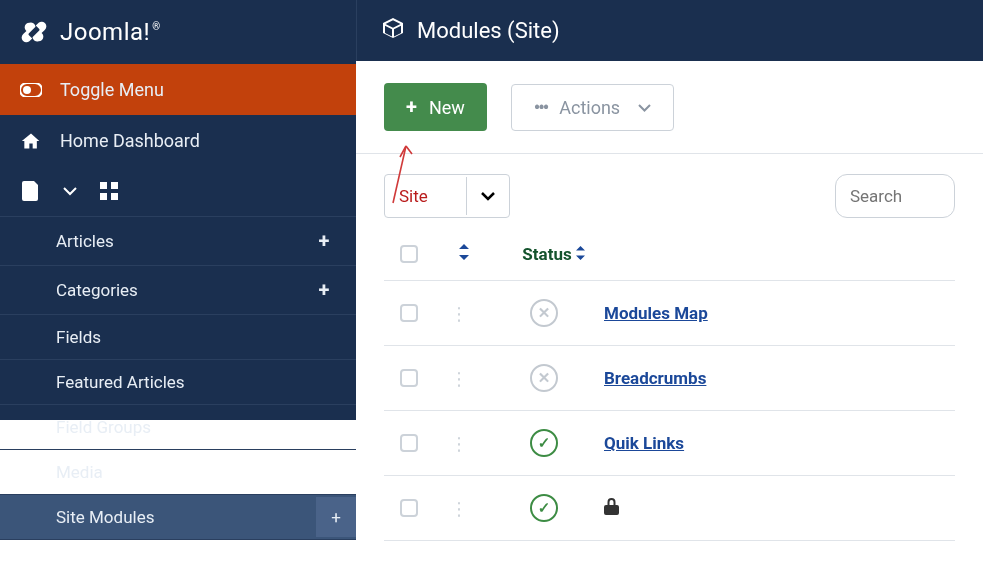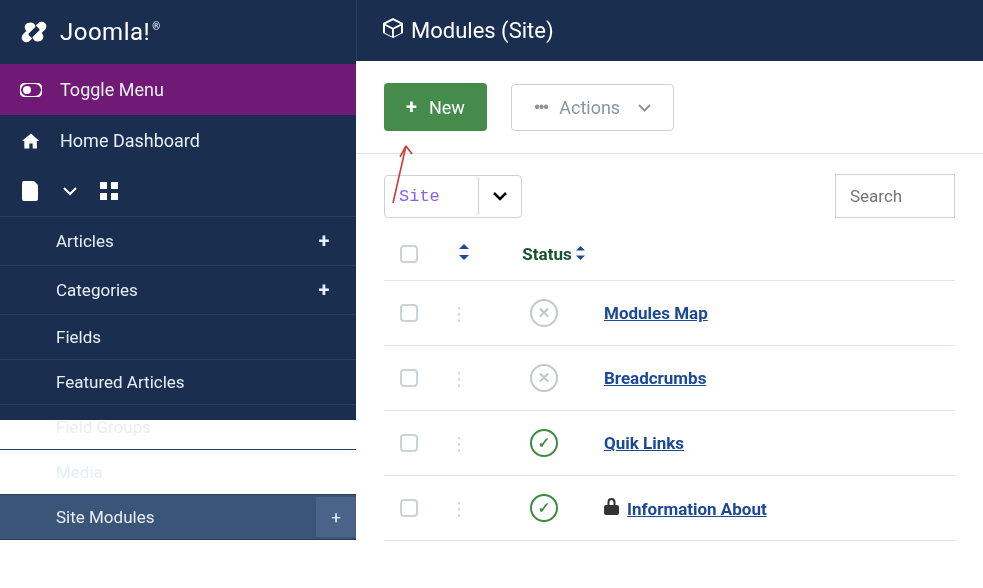--- a/index.html
+++ b/index.html
@@ -6,53 +6,53 @@
     body { width: 983px; height: 588px; overflow: hidden; display: flex; background: #fff; }
     
     
     .sidebar { width: 356px; background: #1a2f4f; color: #fff; height: 420px; display: flex; flex-direction: column; }
     .brand { display: flex; align-items: center; padding: 18px 20px; gap: 12px; }
     .brand-logo { width: 28px; height: 28px; }
     .brand-text { font-size: 24px; font-weight: 400; letter-spacing: 0.5px; position: relative; }
     .brand-trademark { font-size: 10px; position: relative; top: -10px; margin-left: 2px; }
     
     .menu-item { display: flex; align-items: center; padding: 15px 20px; font-size: 18px; cursor: pointer; gap: 18px; color: #e8eef5; }
-    .menu-item.toggle { background: #701a75; }
+    .menu-item.toggle { background: #c2410c; }
     .menu-item .icon { width: 22px; display: inline-flex; justify-content: center; }
     .menu-item .label { flex: 1; }
     .menu-item .chev { width: 20px; display: inline-flex; justify-content: center; font-size: 14px; }
     .menu-item .dash { width: 22px; display: inline-flex; justify-content: center; }
     
     .sub-menu { padding-left: 0; }
     .sub-item { display: flex; align-items: center; padding: 12px 20px 12px 56px; font-size: 17px; cursor: pointer; color: #e8eef5; border-bottom: 1px solid #2a3f5f; }
     .sub-item.active { background: #3b5579; }
     .sub-item .sublabel { flex: 1; }
     .sub-item .plus-icn { width: 24px; display: inline-flex; justify-content: center; font-size: 20px; font-weight: bold; }
     .sub-item.active .plus-box { background: #4a6389; width: 40px; height: 40px; display: inline-flex; align-items: center; justify-content: center; margin: -10px -20px -10px 0; }
     
     .sub-item.first { border-top: 1px solid #2a3f5f; gap: 28px; }
     
     
     .main { flex: 1; display: flex; flex-direction: column; height: 588px; }
-    .topbar { background: #1a2f4f; color: #fff; display: flex; align-items: center; padding: 16px 24px; gap: 6px; font-size: 22px; border-left: 1px solid #2a3f5f; }
+    .topbar { background: #1a2f4f; color: #fff; display: flex; align-items: center; padding: 16px 24px; gap: 12px; font-size: 22px; border-left: 1px solid #2a3f5f; }
     
     .toolbar { background: #fff; border-bottom: 1px solid #e0e4e9; padding: 22px 28px; display: flex; gap: 24px; align-items: center; }
     .btn { border: none; border-radius: 4px; padding: 12px 22px; font-size: 18px; display: inline-flex; align-items: center; gap: 12px; cursor: pointer; }
     .btn-new { background: #448b4c; color: #fff; }
     .btn-actions { background: #fff; border: 1px solid #ccd2d9; color: #8a94a1; }
     .btn-actions .dots { letter-spacing: -2px; font-weight: bold; }
     .btn-actions .dcv { font-size: 13px; margin-left: 6px; }
     
     .annot-arrow { position: absolute; left: 388px; top: 143px; pointer-events: none; z-index: 5; }
     
     .filter-row { display: flex; padding: 20px 28px 0 28px; gap: 18px; align-items: center; justify-content: space-between; }
     .select-box { border: 1px solid #ccd2d9; border-radius: 4px; background: #fff; display: flex; align-items: center; overflow: hidden; }
-    .select-val { padding: 11px 38px 11px 14px; font-size: 17px; color: #8b5cf6; font-family: Liberation Mono, monospace; }
+    .select-val { padding: 11px 38px 11px 14px; font-size: 17px; color: #b91c1c; }
     .select-arrow { padding: 11px 14px; border-left: 1px solid #ccd2d9; font-size: 14px; color: #000; }
-    .search-box { border: 1px solid #ccd2d9; border-radius: 0; padding: 11px 14px; font-size: 17px; min-width: 110px; }
+    .search-box { border: 1px solid #ccd2d9; border-radius: 12px; padding: 11px 14px; font-size: 17px; min-width: 110px; }
     .search-box input { border: none; outline: none; font-size: 17px; color: #666; width: 90px; }
     
     .table-area { padding: 10px 28px 0 28px; }
     .thead { display: flex; align-items: center; padding: 16px 0; border-bottom: 1px solid #e0e4e9; }
     .col-check { width: 50px; display: flex; justify-content: center; }
     .col-sort { width: 60px; text-align: center; }
     .col-status { width: 120px; text-align: center; color: #14532d; font-weight: bold; font-size: 17px; }
     .col-title { flex: 1; color: #1b4899; font-weight: bold; font-size: 17px; }
     .sort-ic { color: #1b4899; font-size: 13px; margin-left: 3px; }
     .chk { width: 18px; height: 18px; border: 2px solid #ccd2d9; border-radius: 4px; background: #fff; display: inline-block; cursor: pointer; }
@@ -233,17 +233,17 @@
           <div class="col-title"><span class="link-t">Quik Links</span></div>
         </div>
         <div class="trow">
           <div class="col-check">
             <span class="chk"></span>
           </div>
           <div class="col-drag"><span class="vdots">⋮</span></div>
           <div class="status-wrap"><span class="status-ic ok">✓</span></div>
           <div class="col-title"><span class="lock-ic"><svg width="15" height="17" viewBox="0 0 15 17" fill="#333">
                 <path d="M7.5 0a4 4 0 0 0-4 4v3H2a2 2 0 0 0-2 2v6a2 2 0 0 0 2 2h11a2 2 0 0 0 2-2V9a2 2 0 0 0-2-2h-1.5V4a4 4 0 0 0-4-4zm0 2a2 2 0 0 1 2 2v3h-4V4a2 2 0 0 1 2-2z"></path>
-              </svg></span><span class="link-t">Information About</span></div>
+              </svg></span></div>
         </div>
       </div>
   </div>
 </div>
 
 </body></html>

